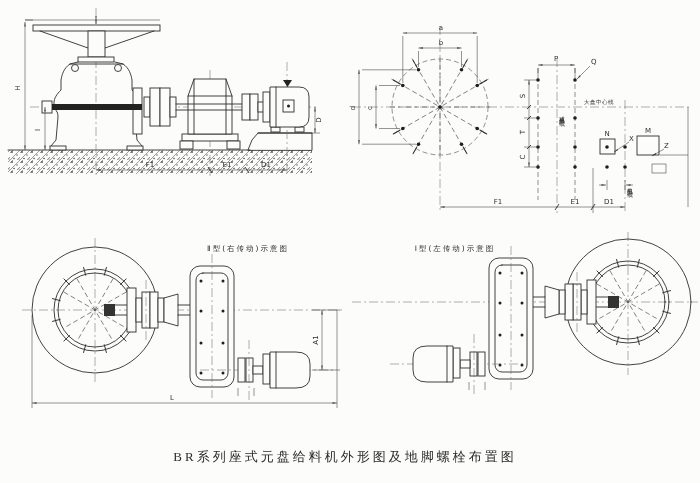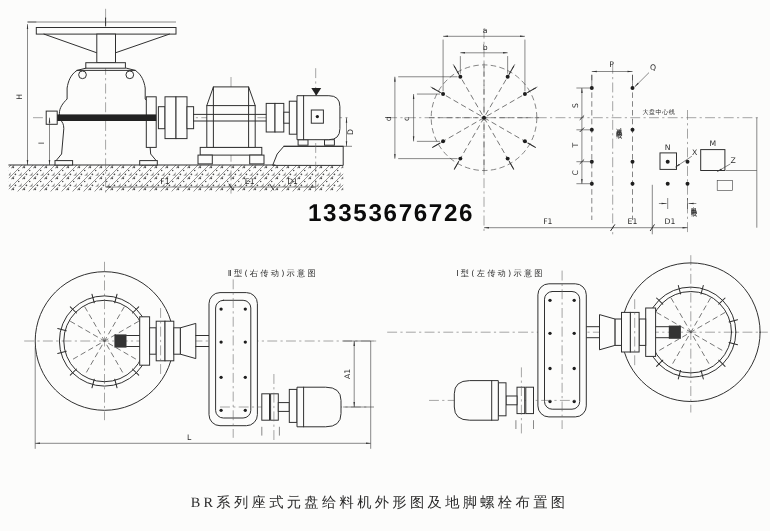--- a/index.html
+++ b/index.html
@@ -408,16 +408,15 @@
 
   <text class="cap" text-anchor="middle" x="248" y="251">Ⅱ型(右传动)示意图</text>
   <text class="cap" text-anchor="middle" x="455" y="251">Ⅰ型(左传动)示意图</text>
   <text class="titlecap" text-anchor="middle" x="345" y="461">BR系列座式元盘给料机外形图及地脚螺栓布置图</text>
 </svg>
 
 <div class="vtext" style="left:559px;top:111px;height:50px;">减速机中心线</div>
 <div class="vtext" style="left:627px;top:183px;height:36px;">电机中心线</div>
 
 <div class="wm">
-  <div class="ph">13353676726</div>
 </div>
 
 </div>
 
 </body></html>

